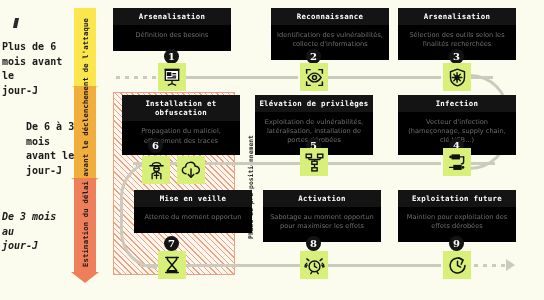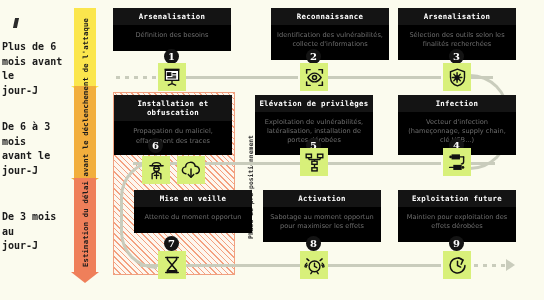--- a/index.html
+++ b/index.html
@@ -98,23 +98,23 @@
 </head>
 <body>
 
 <div class="stage">
 
   <div class="cursor"></div>
 
   <div class="tf tf1" style="white-space:pre-line;">Plus de 6
 mois avant le
 jour-J</div>
-  <div class="tf tf2" style="white-space:pre-line;">De 6 à 3 mois
+  <div class="tf tf2" style="white-space:pre-line;margin-left:24px;">De 6 à 3 mois
 avant le jour-J</div>
-  <div class="tf tf3" style="white-space:pre-line;">De 3 mois au
+  <div class="tf tf3" style="white-space:pre-line;font-style:italic;">De 3 mois au
 jour-J</div>
 
   <div class="timeband">
     <div class="seg seg-y">
         <div class="tip"></div>
       </div>
     <div class="seg seg-o">
         <div class="tip"></div>
       </div>
     <div class="seg seg-r">
@@ -166,21 +166,21 @@
     <div class="body">Identification des vulnérabilités, collecte d'informations</div>
   </div>
   <div class="badge" style="left:306px;top:49px;">2</div>
 
   <div class="card" style="left:398px;top:8px;">
     <div class="hdr">Arsenalisation</div>
     <div class="body">Sélection des outils selon les finalités recherchées</div>
   </div>
   <div class="badge" style="left:449px;top:49px;">3</div>
 
-  <div class="card b2" style="left:114px;top:95px;">
+  <div class="card b2" style="left:122px;top:95px;">
     <div class="hdr">Installation et obfuscation</div>
     <div class="body">Propagation du maliciel, effacement des traces</div>
   </div>
   <div class="badge" style="left:148px;top:138px;">6</div>
 
   <div class="card b2" style="left:255px;top:95px;">
     <div class="hdr">Elévation de privilèges</div>
     <div class="body">Exploitation de vulnérabilités, latéralisation, installation de portes dérobées</div>
   </div>
   <div class="badge" style="left:306px;top:138px;">5</div>

